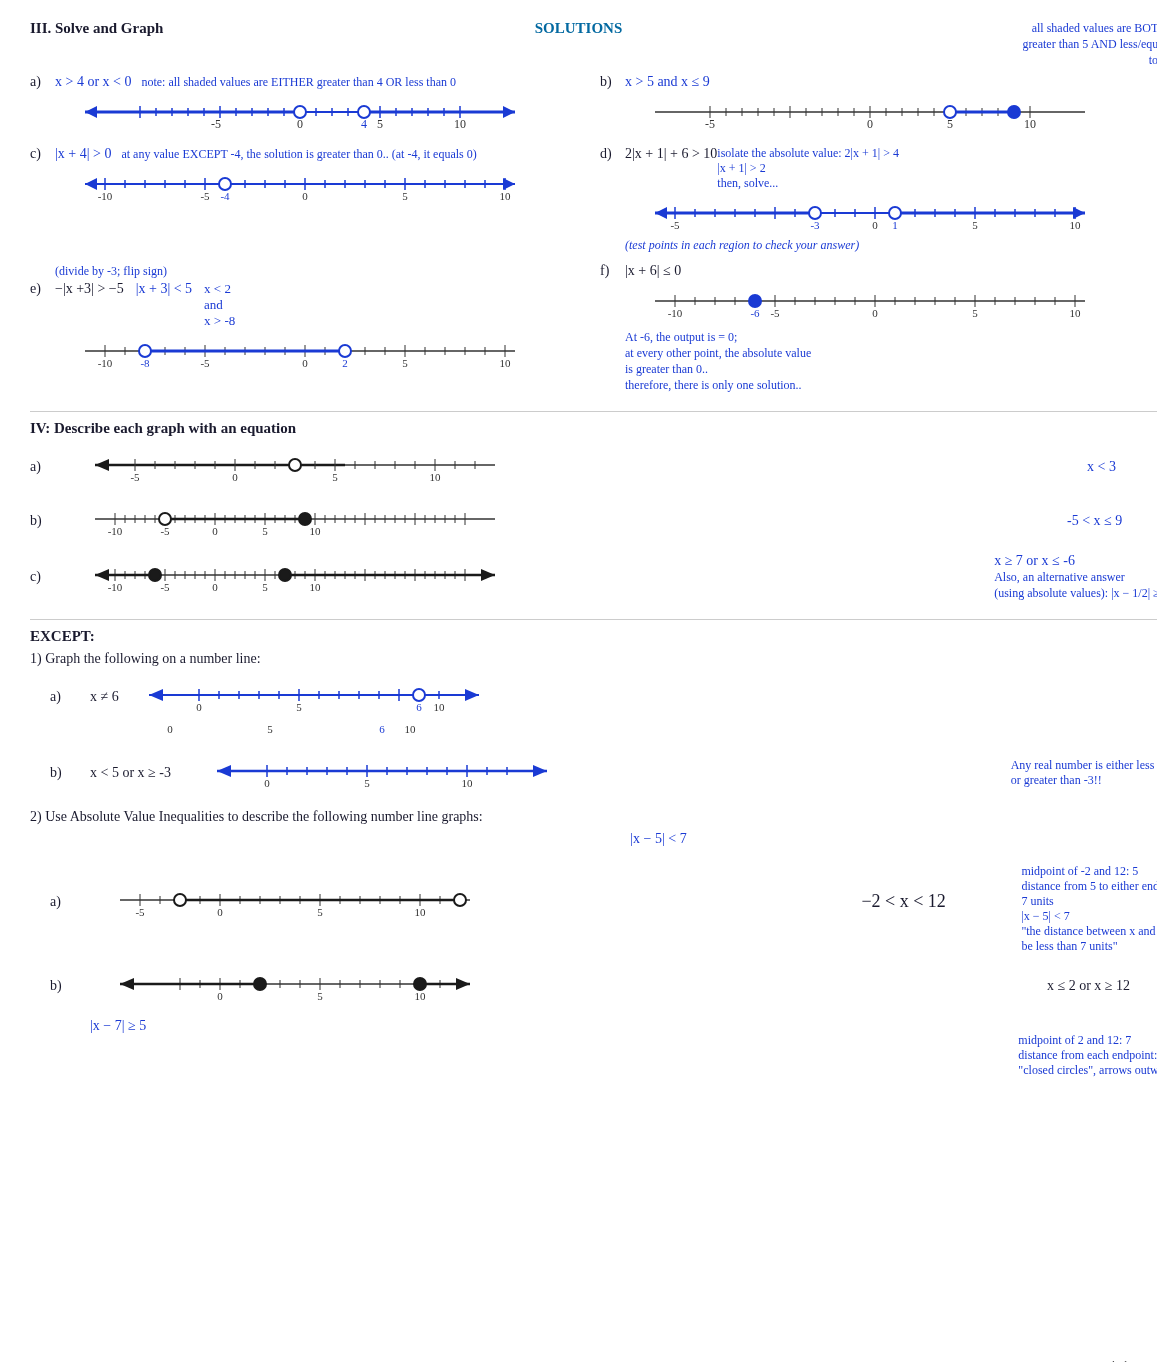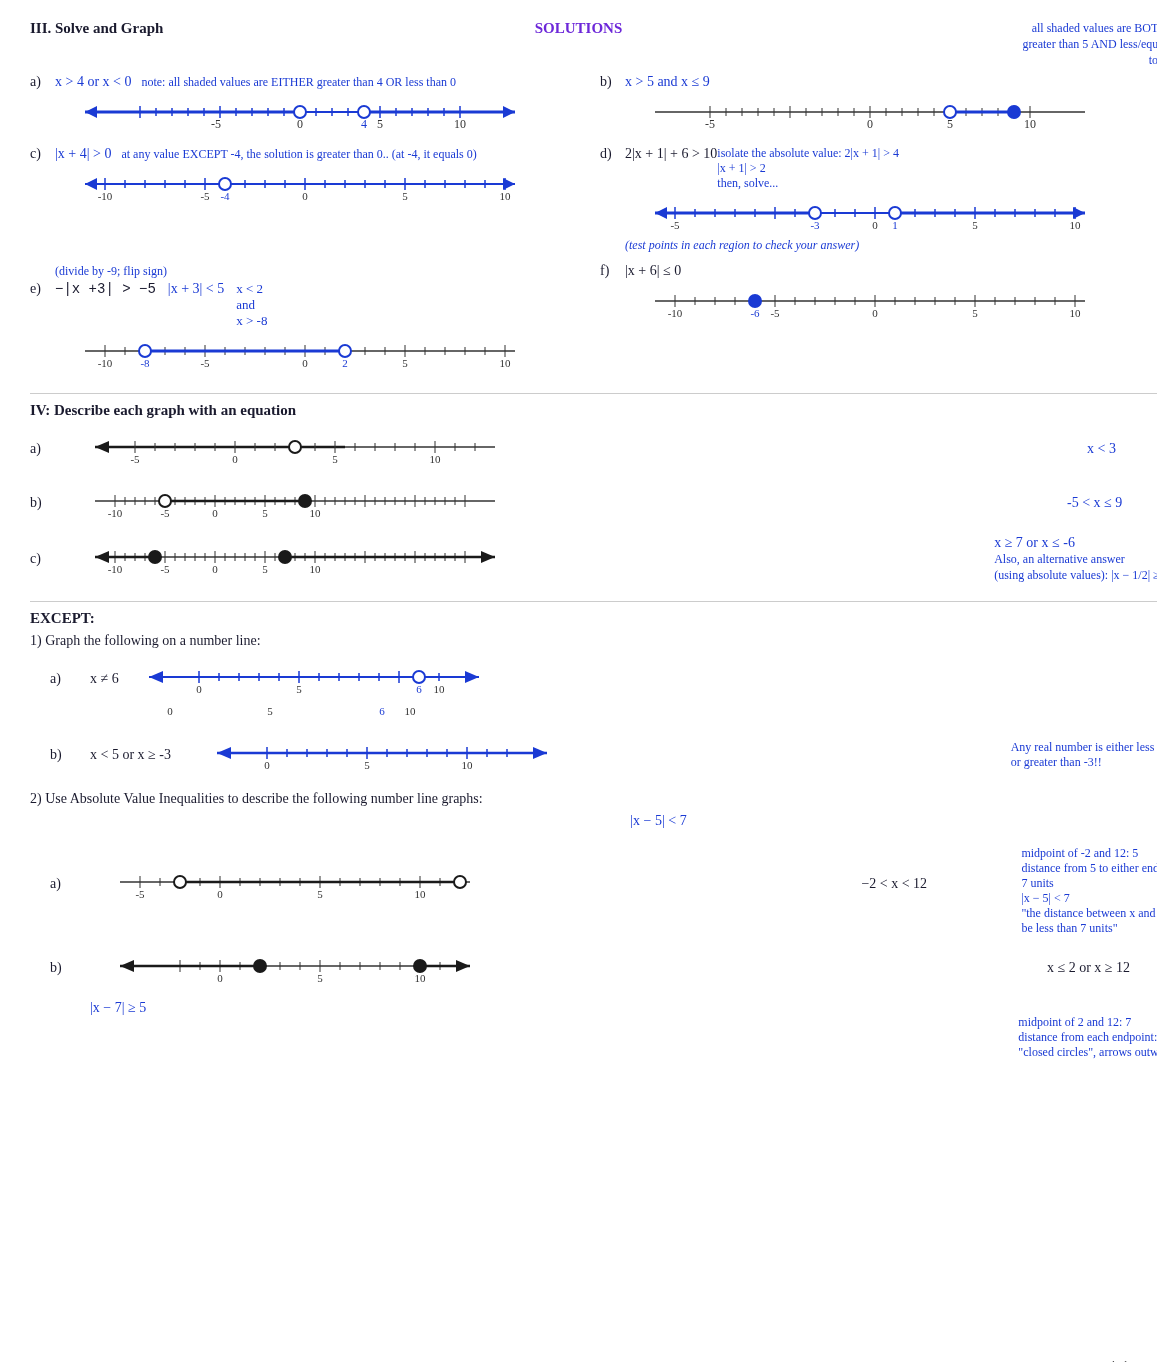--- a/index.html
+++ b/index.html
@@ -6,21 +6,21 @@
     body {
       font-family: 'Times New Roman', Times, serif;
       font-size: 14px;
       background: white;
       color: #1a1a2e;
       width: 1157px;
       min-height: 1362px;
       padding: 20px 30px;
     }
     .blue { color: #1a3ad4; }
-    .red { color: #6d28d9; }
+    .red { color: #0369a1; }
 
     
     .row { display: flex; align-items: flex-start; margin-bottom: 10px; }
   </style>
 </head>
 <body>
 
 <div style="position:relative; width:1157px; min-height:1362px;">
 
   <div class="row" style="margin-bottom:6px;">
@@ -239,25 +239,25 @@
       </div>
       <div style="margin-left:25px;">
         <span class="blue" style="font-size:12px; font-style:italic;">(test points in each region to check your answer)</span>
       </div>
     </div>
   </div>
 
   <div class="row" style="align-items:flex-start; margin-bottom:8px; margin-top:10px;">
     <div style="width:550px;">
       <div style="margin-left:25px; margin-bottom:2px;">
-        <span class="blue" style="font-size:12px;">(divide by -9; flip sign)</span>
+        <span class="blue" style="font-size:12px;">(divide by -3; flip sign)</span>
       </div>
       <div style="display:flex; align-items:baseline; margin-bottom:2px;">
         <span style="min-width:25px;">e)</span>
-        <span style="font-size:14px; margin-right:12px;font-family:Liberation Mono, monospace;">−|x +3| &gt; −5</span>
+        <span style="font-size:14px; margin-right:12px;">−|x +3| &gt; −5</span>
         <span class="blue" style="font-size:14px; margin-right:12px;">|x + 3| &lt; 5</span>
         <span class="blue" style="font-size:13px; white-space:pre-line;">x &lt; 2
 and
 x &gt; -8</span>
       </div>
 
       <div style="margin-left:25px;">
         <svg width="480" height="40">
 
           <line x1="30" y1="20" x2="460" y2="20" stroke="#333" stroke-width="1.5"></line>
@@ -333,20 +333,26 @@
           </g>
 
           <circle cx="130" cy="20" r="6" fill="#1a3ad4" stroke="#1a3ad4" stroke-width="2"></circle>
           <text x="50" y="36" text-anchor="middle" font-size="11" fill="#333">-10</text>
           <text x="130" y="36" text-anchor="middle" font-size="11" fill="#1a3ad4">-6</text>
           <text x="150" y="36" text-anchor="middle" font-size="11" fill="#333">-5</text>
           <text x="250" y="36" text-anchor="middle" font-size="11" fill="#333">0</text>
           <text x="350" y="36" text-anchor="middle" font-size="11" fill="#333">5</text>
           <text x="450" y="36" text-anchor="middle" font-size="11" fill="#333">10</text>
         </svg>
+      </div>
+      <div style="margin-left:25px; margin-top:4px;">
+        <span class="blue" style="font-size:12px; white-space:pre-line;">At -6, the output is = 0;
+at every other point, the absolute value
+is greater than 0..
+therefore, there is only one solution..</span>
       </div>
     </div>
   </div>
 
   <div style="margin-top:18px; border-top:1px solid #ccc; padding-top:8px;">
     <span style="font-weight:bold; font-size:15px;">IV: Describe each graph with an equation</span>
   </div>
 
   <div class="row" style="align-items:center; margin-top:8px;">
     <span style="min-width:35px; font-size:14px;">a)</span>
@@ -635,21 +641,21 @@
 
           <line x1="96" y1="20" x2="364" y2="20" stroke="#1a1a1a" stroke-width="2.5"></line>
           <circle cx="90" cy="20" r="6" fill="white" stroke="#1a1a1a" stroke-width="2"></circle>
           <circle cx="370" cy="20" r="6" fill="white" stroke="#1a1a1a" stroke-width="2"></circle>
           <text x="50" y="36" text-anchor="middle" font-size="11" fill="#333">-5</text>
           <text x="130" y="36" text-anchor="middle" font-size="11" fill="#333">0</text>
           <text x="230" y="36" text-anchor="middle" font-size="11" fill="#333">5</text>
           <text x="330" y="36" text-anchor="middle" font-size="11" fill="#333">10</text>
         </svg>
       </div>
-      <span style="font-size:14px; min-width:140px; margin-left:28px;">−2 &lt; x &lt; 12</span>
+      <span style="font-size:18px; min-width:140px; margin-left:28px;">−2 &lt; x &lt; 12</span>
       <div style="margin-left:20px; font-size:12px; color:#1a3ad4; white-space:pre-line; max-width:200px;">
         <span>midpoint of -2 and 12:  5
 distance from 5 to either endpoint:
 7 units
 |x − 5| &lt; 7
 "the distance between x and 5 will
 be less than 7 units"</span>
       </div>
     </div>
   </div>

